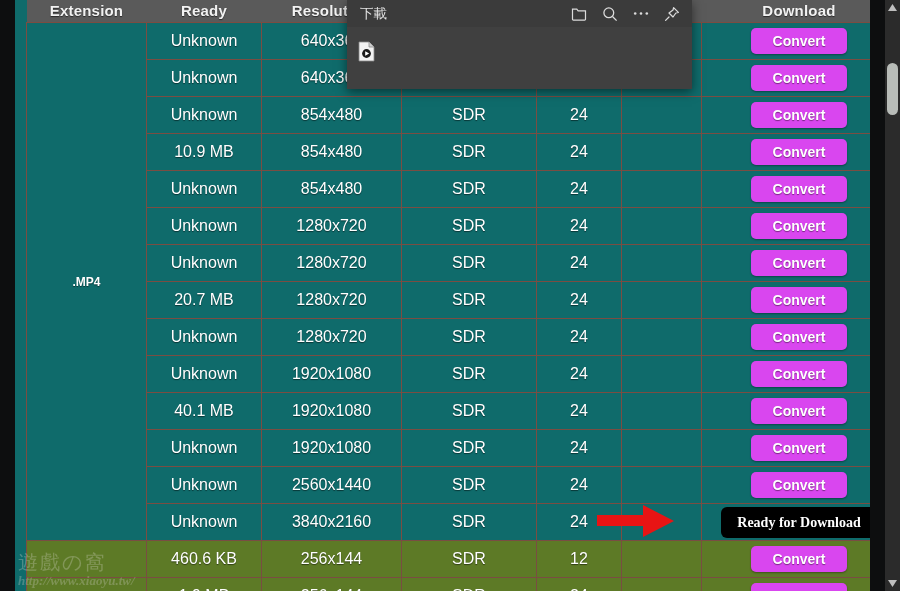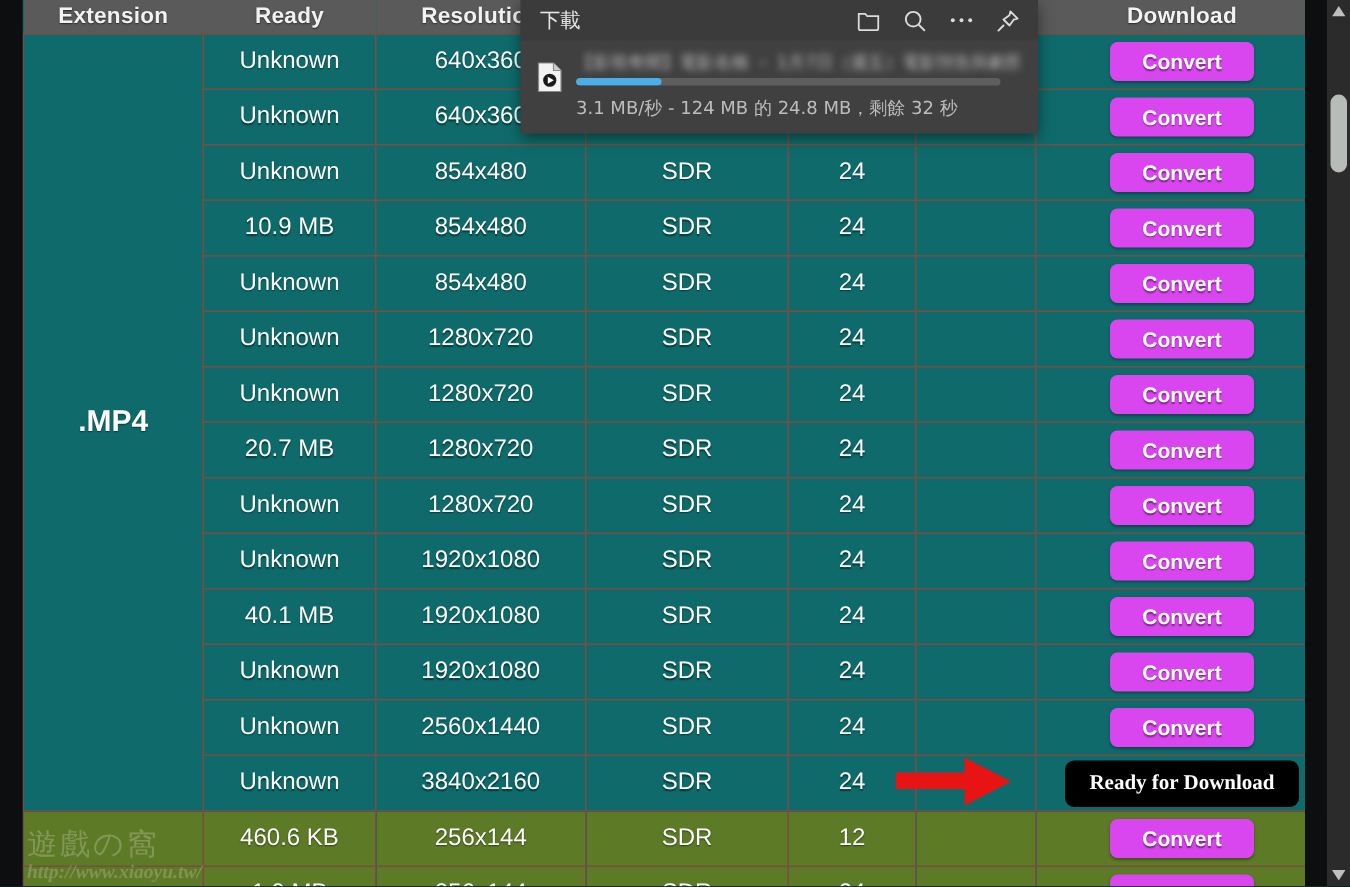--- a/index.html
+++ b/index.html
@@ -17,20 +17,21 @@
     overflow: hidden;
   }
 
   
   #page {
     position: absolute;
     left: 15px; top: 0;
     width: 870px; height: 591px;
     overflow: hidden;
     background: #0f6b6b;
+    padding-left: 11px;
   }
 
   table.conv {
     width: 870px;
     border-collapse: collapse;
     table-layout: fixed;
   }
 
   table.conv col.c-ext  { width: 120px; }
   table.conv col.c-size { width: 115px; }
@@ -67,21 +68,21 @@
     border-right-color: #7a4d42;
     text-shadow: 0 1px 1px rgba(0,0,0,.5);
     white-space: nowrap;
     overflow: hidden;
   }
 
   tbody tr.teal td { background: #0f6b6b; }
   tbody tr.olive td { background: #5d7a26; }
 
   td.ext {
-    font-size: 20px;
+    font-size: 12px;
     font-weight: bold;
     color: #ffffff;
   }
   td.pad { }
   td.dl  { }
 
   .convert-btn {
     display: inline-block;
     background: #d946ef;
     color: #ffffff;
@@ -486,27 +487,20 @@
 
     <div id="dl-item">
       <span id="dl-fileicon">
         <svg width="17" height="21" viewBox="0 0 17 21">
           <path d="M1 1h10l5 5v14H1z" fill="#f2f2f2" stroke="#8a8a8a" stroke-width=".8"></path>
           <path d="M11 1v5h5" fill="#cfcfcf" stroke="#8a8a8a" stroke-width=".8"></path>
           <circle cx="8.5" cy="12.5" r="4.4" fill="#1a1a1a"></circle>
           <path d="M7.2 10.2 L11.2 12.5 L7.2 14.8 Z" fill="#ffffff"></path>
         </svg>
       </span>
-      <div id="dl-body">
-        <div id="dl-filename">【影視奇聞】電影名稱 － 1月7日（週五）電影預告與劇照...</div>
-        <div id="dl-progress">
-          <div class="bar" style="width: 20%;"></div>
-        </div>
-        <div id="dl-status">3.1 MB/秒 - 124 MB 的 24.8 MB，剩餘 32 秒</div>
-      </div>
     </div>
   </div>
 
   <div id="left-gutter"></div>
   <div id="right-gutter"></div>
 
   <div id="scrollbar">
     <div id="sb-track-gap"></div>
     <div class="arrow-btn top">
       <svg width="9" height="7" viewBox="0 0 9 7">

